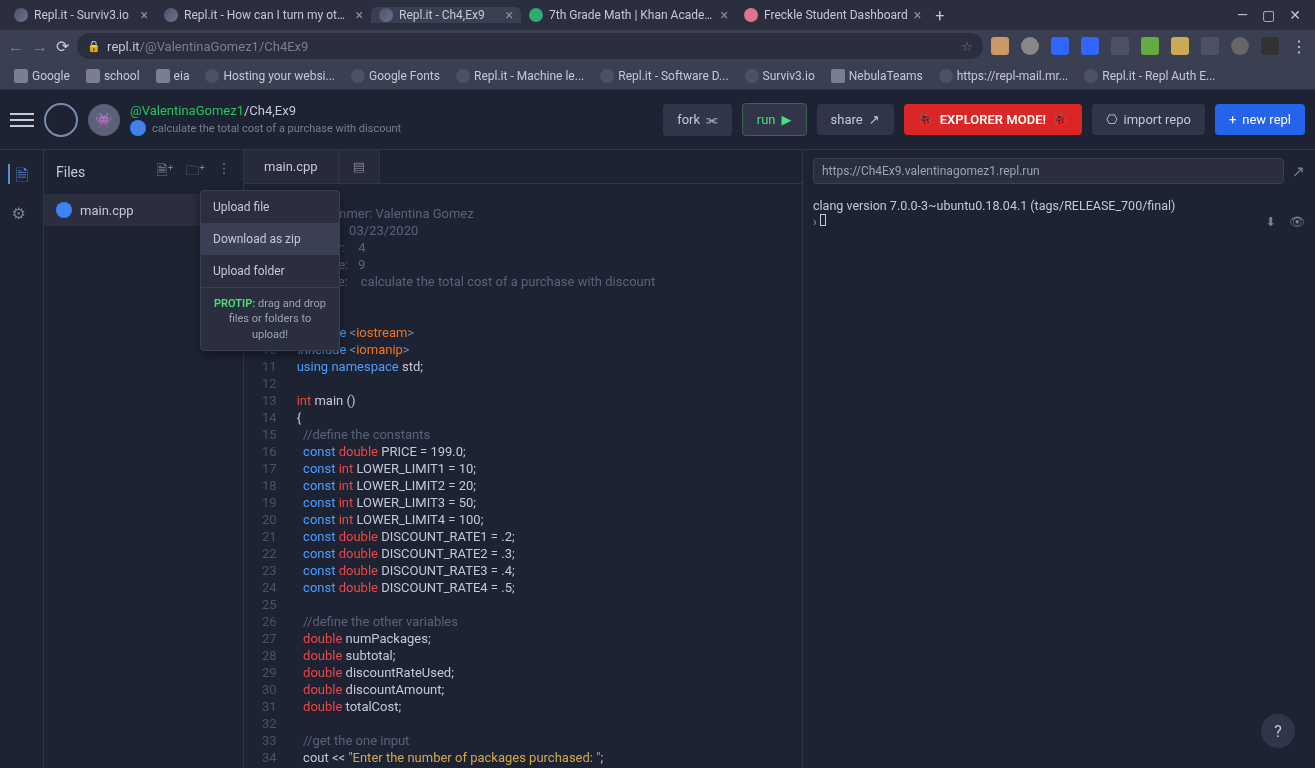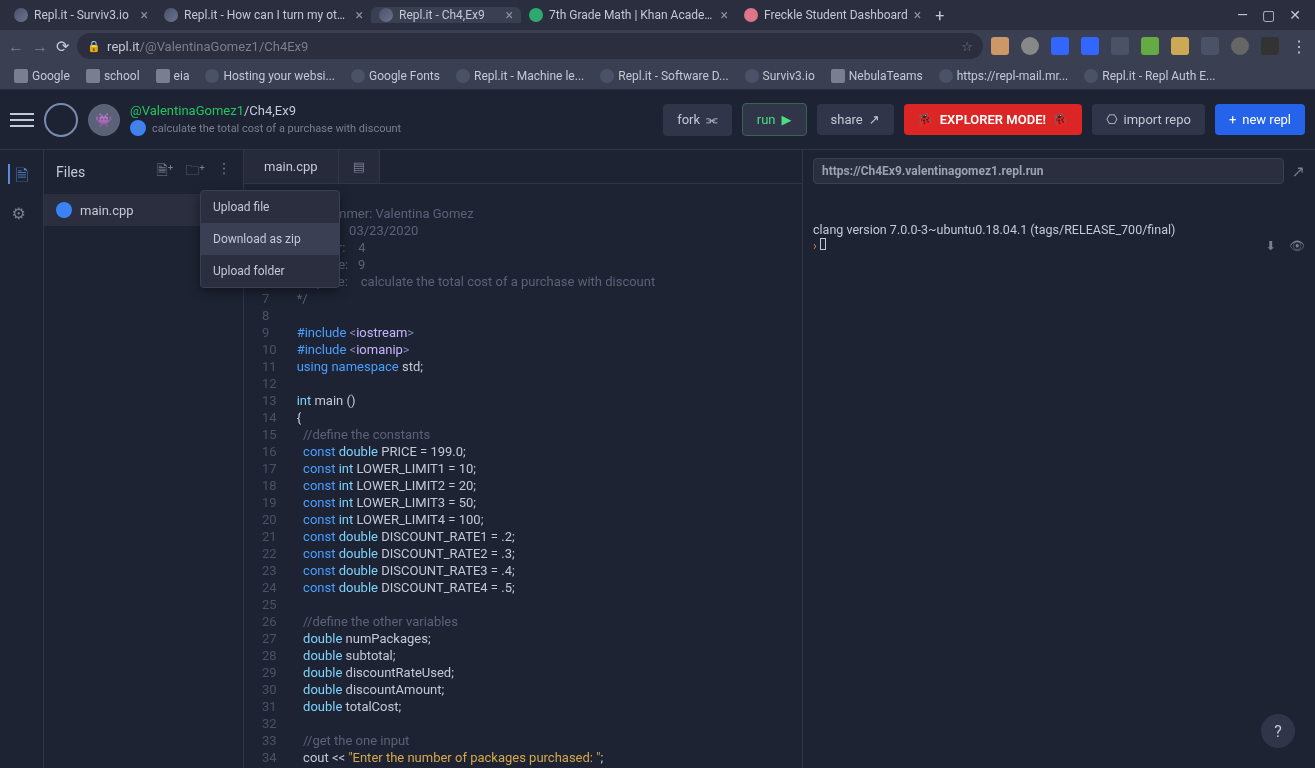--- a/index.html
+++ b/index.html
@@ -60,28 +60,28 @@
 .dropdown-tip .protip { color:#4ade80; font-weight:600; }
 .editor-wrap { flex:1; display:flex; flex-direction:column; background:#1e2333; border-right:1px solid #313549; min-width:0; }
 .editor-tabs { display:flex; height:34px; background:#1e2333; border-bottom:1px solid #313549; }
 .editor-tab { padding:8px 20px; font-size:13px; color:#c5c8d6; background:#262a3b; border-right:1px solid #313549; display:flex; align-items:center; gap:8px; cursor:pointer; }
 .editor-tab.icon-only { padding:8px 14px; color:#7a7e90; }
 .code-area { flex:1; display:flex; font-family:"SF Mono","Monaco","Consolas",monospace; font-size:13px; line-height:17px; overflow:auto; }
 .gutter { background:#1e2333; padding:4px 10px 4px 18px; text-align:left; color:#4a5268; user-select:none; }
 .code-lines { padding:4px 10px; flex:1; color:#c5c8d6; white-space:pre; }
 .tok-comment { color:#5a6278; }
 .tok-keyword { color:#4a9eff; }
-.tok-type { color:#7dd3fc; }
+.tok-type { color:#ef4444; }
 .tok-string { color:#d4a84b; }
-.tok-include { color:#c4b5fd; }
+.tok-include { color:#f97316; }
 .tok-punct { color:#7a8bb0; }
 .output-panel { width:512px; background:#1e2333; display:flex; flex-direction:column; }
 .output-header { display:flex; align-items:center; padding:8px 10px; gap:8px; }
-.output-url { flex:1; background:#2a2e3e; border:1px solid #3a3f54; border-radius:4px; padding:5px 8px; font-size:12px; color:#9ca3af;font-weight:bold; }
-.output-body { flex:1; padding:6px 10px; font-family:"SF Mono","Monaco",monospace; font-size:12.5px; line-height:16px;margin-top:24px; }
+.output-url { flex:1; background:#2a2e3e; border:1px solid #3a3f54; border-radius:4px; padding:5px 8px; font-size:12px; color:#9ca3af; }
+.output-body { flex:1; padding:6px 10px; font-family:"SF Mono","Monaco",monospace; font-size:12.5px; line-height:16px; }
 .prompt-caret { color:#d4845b; }
 .help-btn { position:absolute; right:20px; bottom:20px; width:34px; height:34px; border-radius:50%; background:#313549; color:#c5c8d6; display:flex; align-items:center; justify-content:center; font-size:16px; cursor:pointer; }
 </style>
 </head>
 <body>
 
 <div class="chrome-tabs">
   <div id="tabs-container" style="display:flex;">
       <div class="tab">
         <div class="tab-icon"></div>
@@ -317,15 +317,16 @@
         </span>
       </div>
     </div>
   </div>
 </div>
 
 <div class="dropdown-menu">
   <div class="dropdown-item">Upload file</div>
   <div class="dropdown-item hover">Download as zip</div>
   <div class="dropdown-item">Upload folder</div>
+  <div class="dropdown-tip"><span class="protip">PROTIP:</span><span> drag and drop files or folders to upload!</span></div>
 </div>
 
 <div class="help-btn">?</div>
 
 </body></html>

